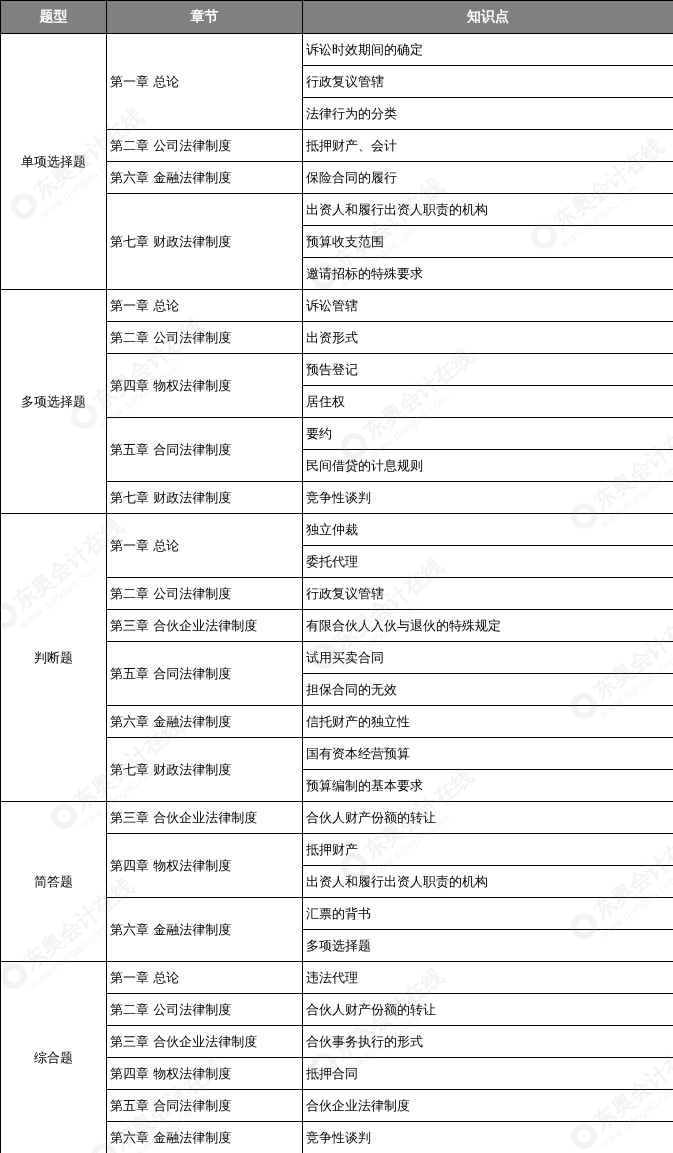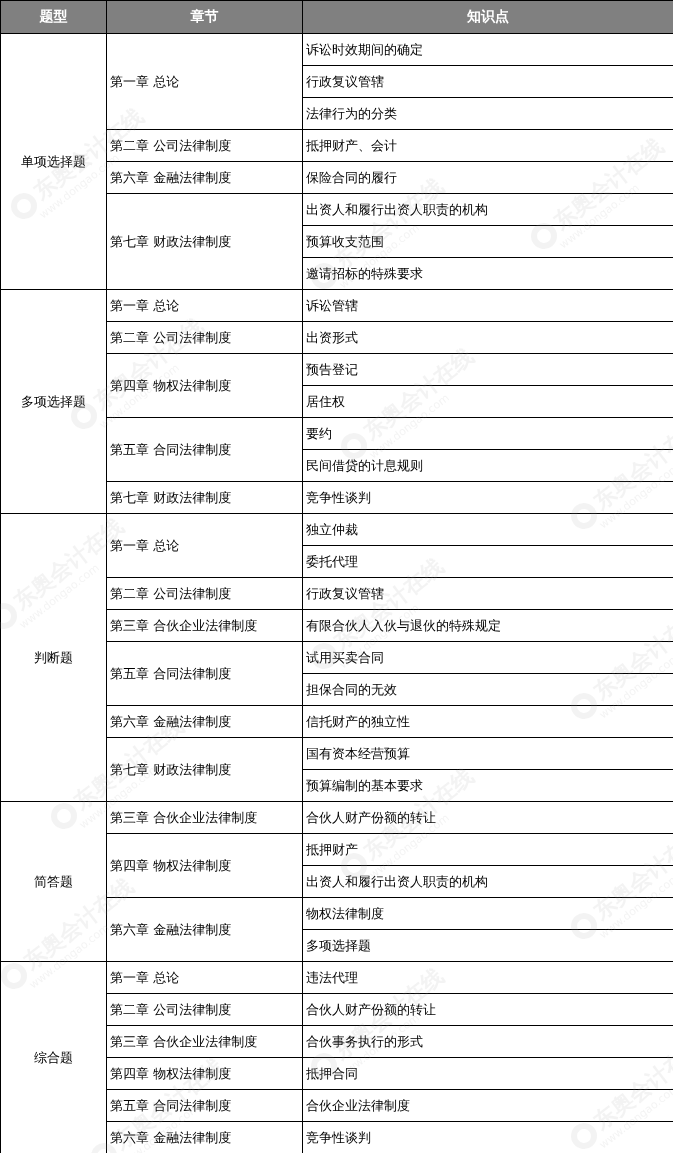--- a/index.html
+++ b/index.html
@@ -192,21 +192,21 @@
       </tr>
       <tr>
         <td rowspan="2">第四章  物权法律制度</td>
         <td>抵押财产</td>
       </tr>
       <tr>
         <td>出资人和履行出资人职责的机构</td>
       </tr>
       <tr>
         <td rowspan="2">第六章  金融法律制度</td>
-        <td>物权法律制度</td>
+        <td>汇票的背书</td>
       </tr>
       <tr>
         <td>多项选择题</td>
       </tr>
       <tr>
         <td class="type" rowspan="6">综合题</td>
         <td rowspan="1">第一章 总论</td>
         <td>违法代理</td>
       </tr>
       <tr>

